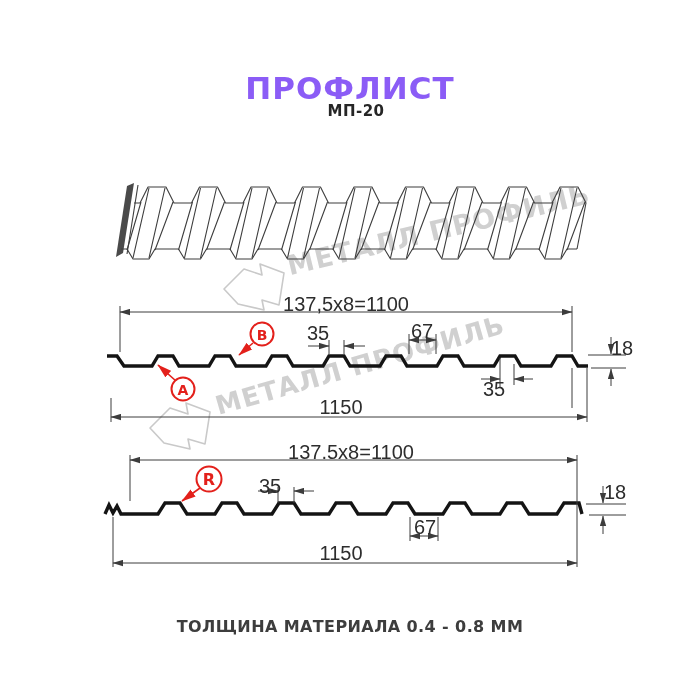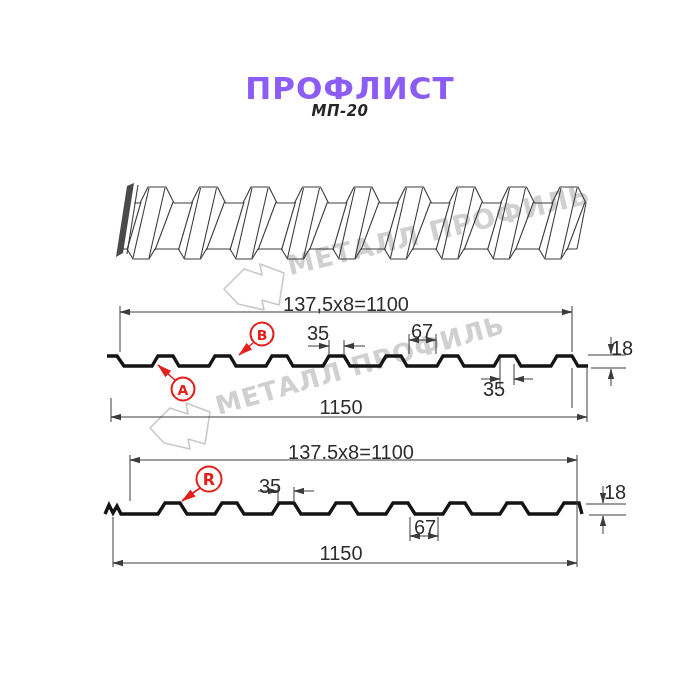--- a/index.html
+++ b/index.html
@@ -12,23 +12,23 @@
   .stage{
     position:relative;width:700px;height:700px;background:#ffffff;
     font-family:"Liberation Sans",sans-serif;overflow:hidden;
   }
   .page-title{
     position:absolute;top:72px;left:0;width:700px;text-align:center;
     font-family:"DejaVu Sans",sans-serif;font-weight:800;font-size:31px;
     letter-spacing:1px;color:#8b5cf6;line-height:32px;
   }
   .page-subtitle{
-    position:absolute;top:102px;left:0;width:680px;text-align:center;
+    position:absolute;top:102px;left:16px;width:680px;text-align:center;
     font-family:"DejaVu Sans",sans-serif;font-weight:700;font-size:15px;
-    letter-spacing:.5px;color:#262626;font-style:italic;
+    letter-spacing:.5px;color:#262626;
   }
   .footer-note{
     position:absolute;top:617px;left:0;width:700px;text-align:center;
     font-family:"DejaVu Sans",sans-serif;font-weight:600;font-size:16px;
     letter-spacing:.4px;color:#3d3d3d;
   }
   .wm-text{
     position:absolute;color:var(--watermark-gray);opacity:.85;
     font-family:"DejaVu Sans",sans-serif;font-weight:700;white-space:nowrap;
     transform-origin:0 0;z-index:1;letter-spacing:1px;
@@ -164,13 +164,14 @@
   <span class="dim" style="left:351px;top:445px">137.5x8=1100</span>
   <span class="dim" style="left:270px;top:479px">35</span>
   <span class="dim" style="left:615px;top:485px">18</span>
   <span class="dim" style="left:425px;top:520px">67</span>
   <span class="dim" style="left:341px;top:546px">1150</span>
 
   <div class="bubble small" style="left:183px;top:389px">А</div>
   <div class="bubble small" style="left:262px;top:334px">В</div>
   <div class="bubble big" style="left:209px;top:479px">R</div>
 
+  <div class="footer-note">ТОЛЩИНА МАТЕРИАЛА 0.4 - 0.8 ММ</div>
 </div>
 
 </body></html>

